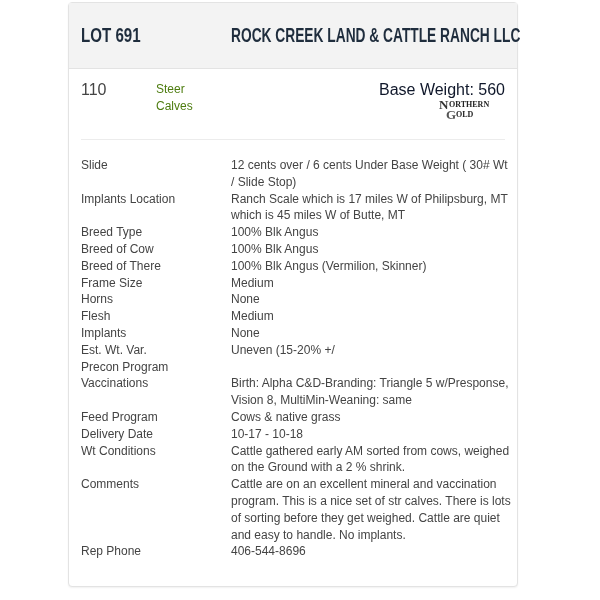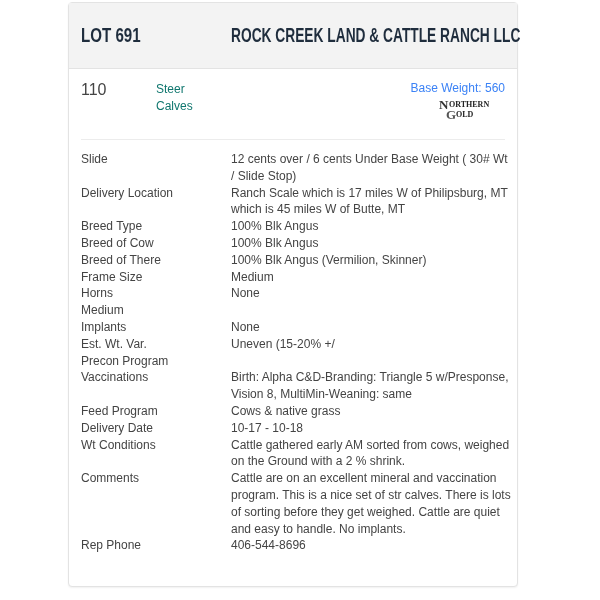--- a/index.html
+++ b/index.html
@@ -69,43 +69,43 @@
       left: 0;
       top: 12px;
       font-size: 16px;
       color: #444;
     }
     .cattle-type {
       position: absolute;
       left: 75px;
       top: 12px;
       font-size: 12px;
-      color: #0f766e;
+      color: #4d7c0f;
       line-height: 17px;
       width: 50px;
     }
     .base-weight {
       position: absolute;
       right: 0;
       top: 12px;
-      font-size: 12px;
-      color: #3b82f6;
+      font-size: 16px;
+      color: #0f172a;
       white-space: nowrap;
     }
     .logo {
       position: absolute;
       right: 0;
       top: 29px;
       width: 68px;
       height: 22px;
     }
     .details {
       position: absolute;
       left: 12px;
-      top: 148px;
+      top: 154px;
       width: 430px;
     }
     .row {
       display: flex;
       line-height: 16.8px;
       font-size: 12px;
     }
     .row .label {
       width: 150px;
       flex: 0 0 150px;
@@ -136,21 +136,21 @@
       <text x="19" y="19" font-family="Liberation Serif, serif" font-weight="bold" font-size="8" fill="#222">OLD</text>
     </svg>
   </div>
 
   <div class="details">
     <div class="row">
       <div class="label">Slide</div>
       <div class="value">12 cents over / 6 cents Under Base Weight ( 30# Wt / Slide Stop)</div>
     </div>
     <div class="row">
-      <div class="label">Delivery Location</div>
+      <div class="label">Implants Location</div>
       <div class="value">Ranch Scale which is 17 miles W of Philipsburg, MT which is 45 miles W of Butte, MT</div>
     </div>
     <div class="row">
       <div class="label">Breed Type</div>
       <div class="value">100% Blk Angus</div>
     </div>
     <div class="row">
       <div class="label">Breed of Cow</div>
       <div class="value">100% Blk Angus</div>
     </div>
@@ -160,20 +160,21 @@
     </div>
     <div class="row">
       <div class="label">Frame Size</div>
       <div class="value">Medium</div>
     </div>
     <div class="row">
       <div class="label">Horns</div>
       <div class="value">None</div>
     </div>
     <div class="row">
+      <div class="label">Flesh</div>
       <div class="value">Medium</div>
     </div>
     <div class="row">
       <div class="label">Implants</div>
       <div class="value">None</div>
     </div>
     <div class="row">
       <div class="label">Est. Wt. Var.</div>
       <div class="value">Uneven (15-20% +/</div>
     </div>

